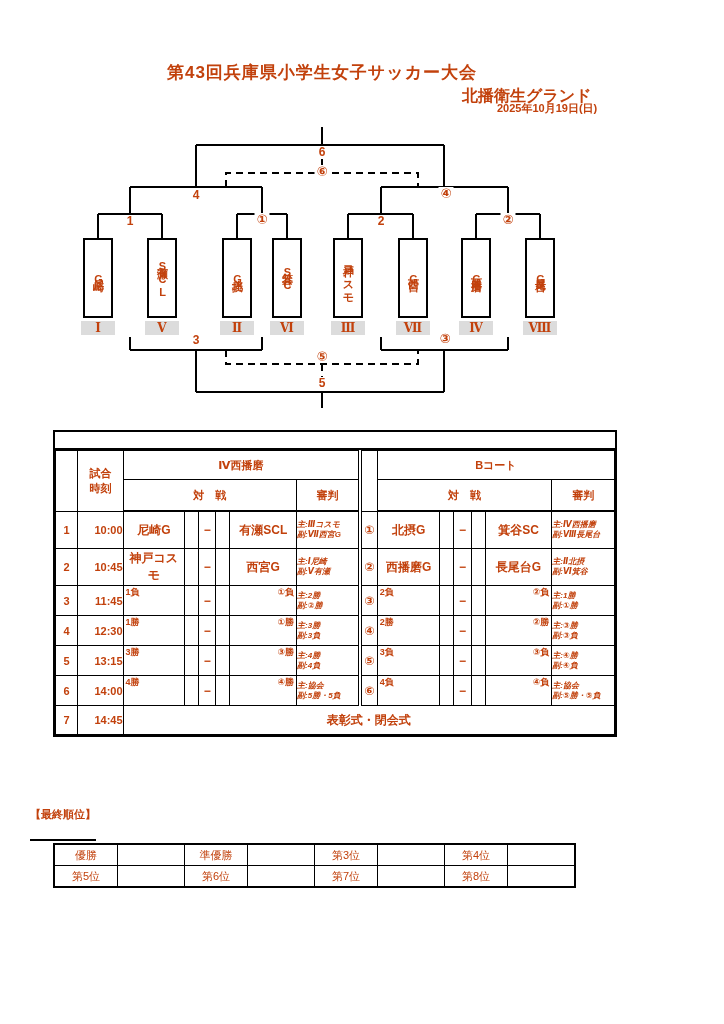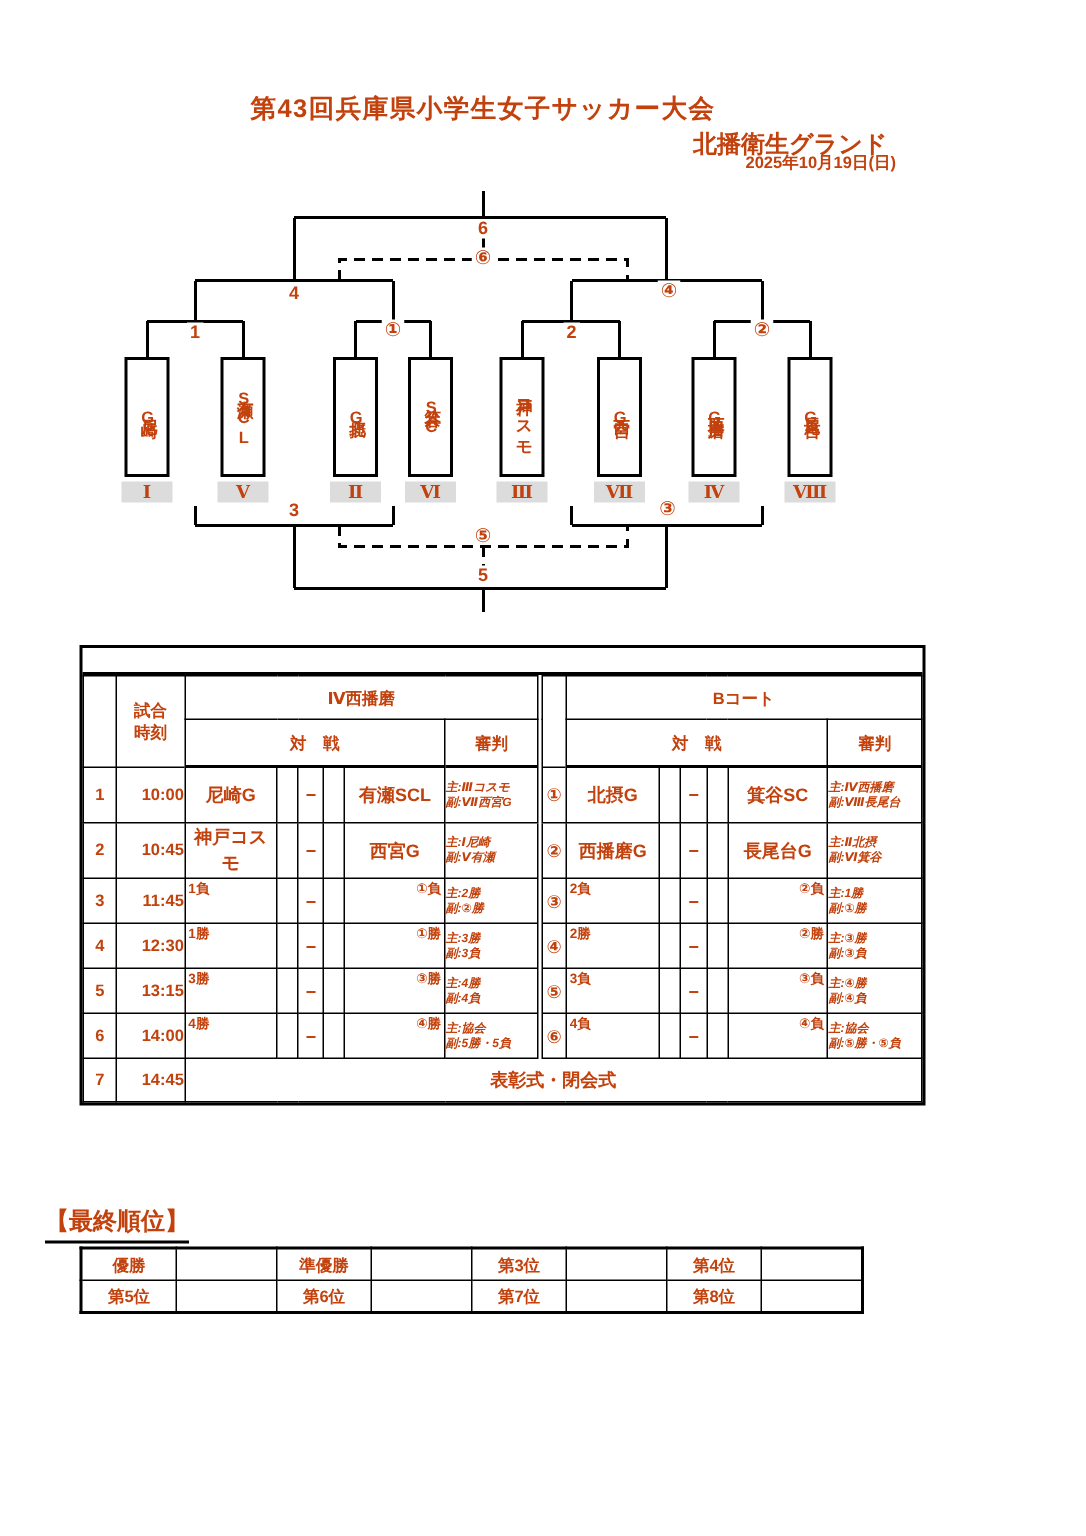--- a/index.html
+++ b/index.html
@@ -45,25 +45,25 @@
   tr.rclose td{height:28px;}
   td.corner{position:relative;}
   .corner-txt{position:absolute;top:1px;font-size:9px;line-height:10px;}
   .corner-txt.l{left:2px;}
   .corner-txt.r{right:2px;}
   td.closing{font-size:12px;text-align:center;}
   
   .notes{position:absolute;top:745px;left:30px;width:670px;font-size:11px;line-height:17px;}
   
   .standings-section{position:absolute;top:804px;left:30px;}
-  .standings-head{display:inline-block;border-bottom:2px solid #000;font-size:16px;padding-bottom:2px;font-family:Liberation Mono, monospace;}
+  .standings-head{display:inline-block;border-bottom:2px solid #000;font-size:11px;padding-bottom:17px;font-family:Liberation Mono, monospace;}
   table.stand{border-collapse:collapse;table-layout:fixed;width:514px;margin-left:23px;margin-top:2px;
               border:2px solid #000;}
   table.stand th,table.stand td{border:1px solid #000;height:20px;padding:0;}
-  table.stand th{font-size:11px;font-weight:bold;text-align:center;width:62px;}
+  table.stand th{font-size:11px;font-weight:normal;text-align:center;width:62px;}
   table.stand td{width:66px;}
 </style>
 </head>
 <body>
 
 <div class="page">
 
   <div class="title">第43回兵庫県小学生女子サッカー大会</div>
   <div class="venue">北播衛生グランド</div>
   <div class="date">2025年10月19日(日)</div>

